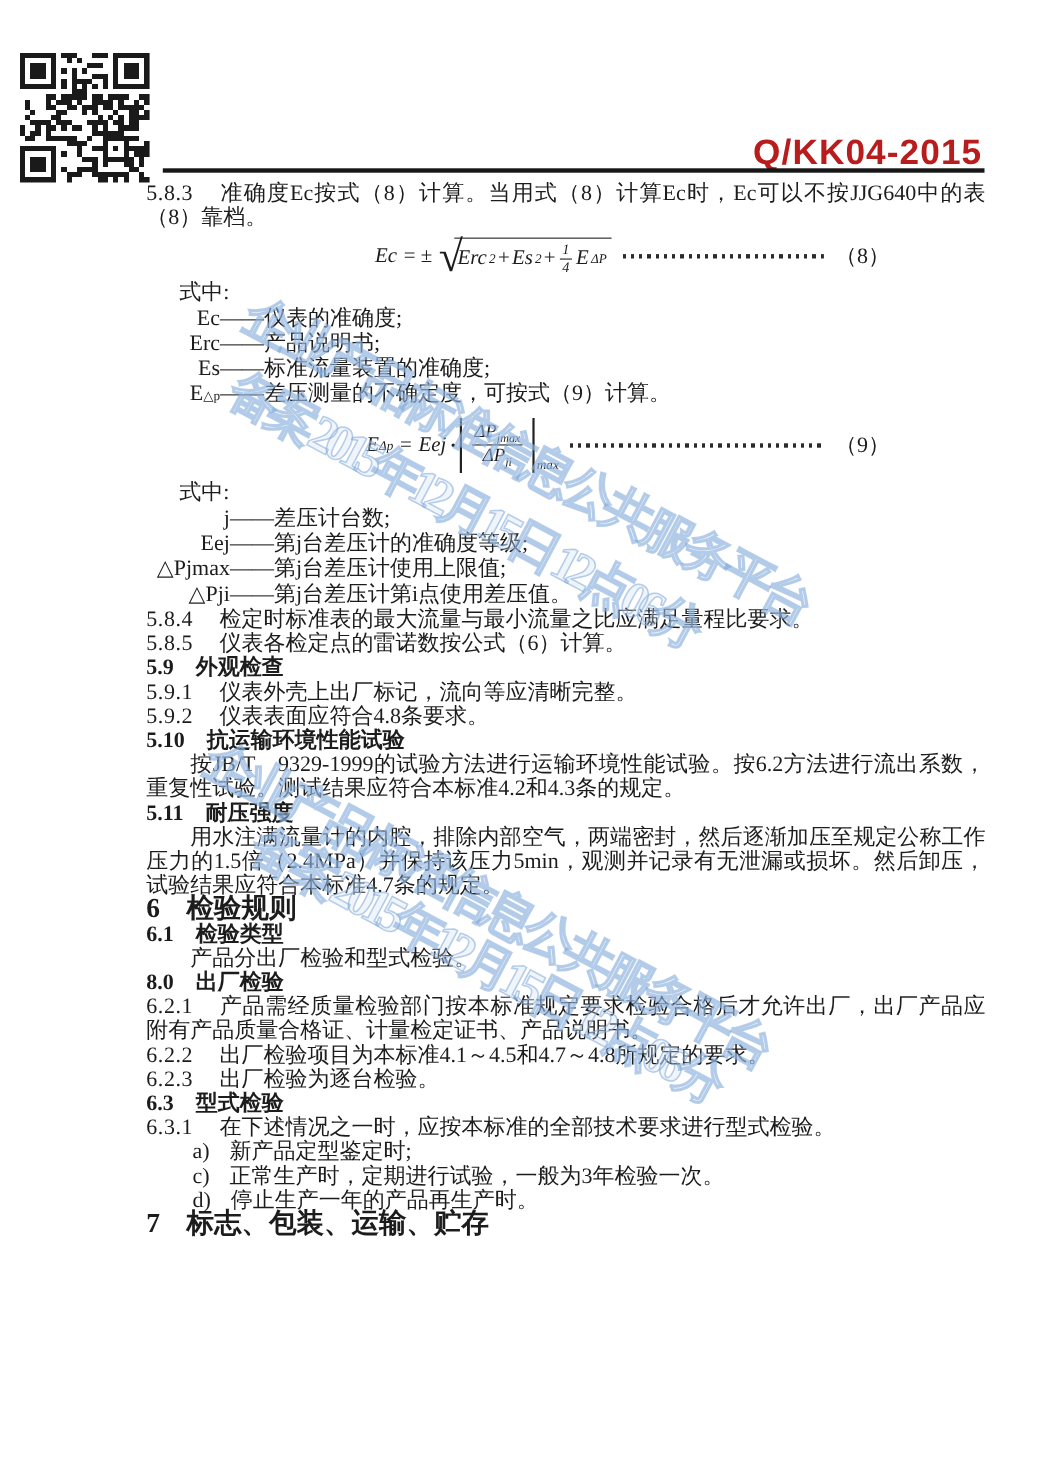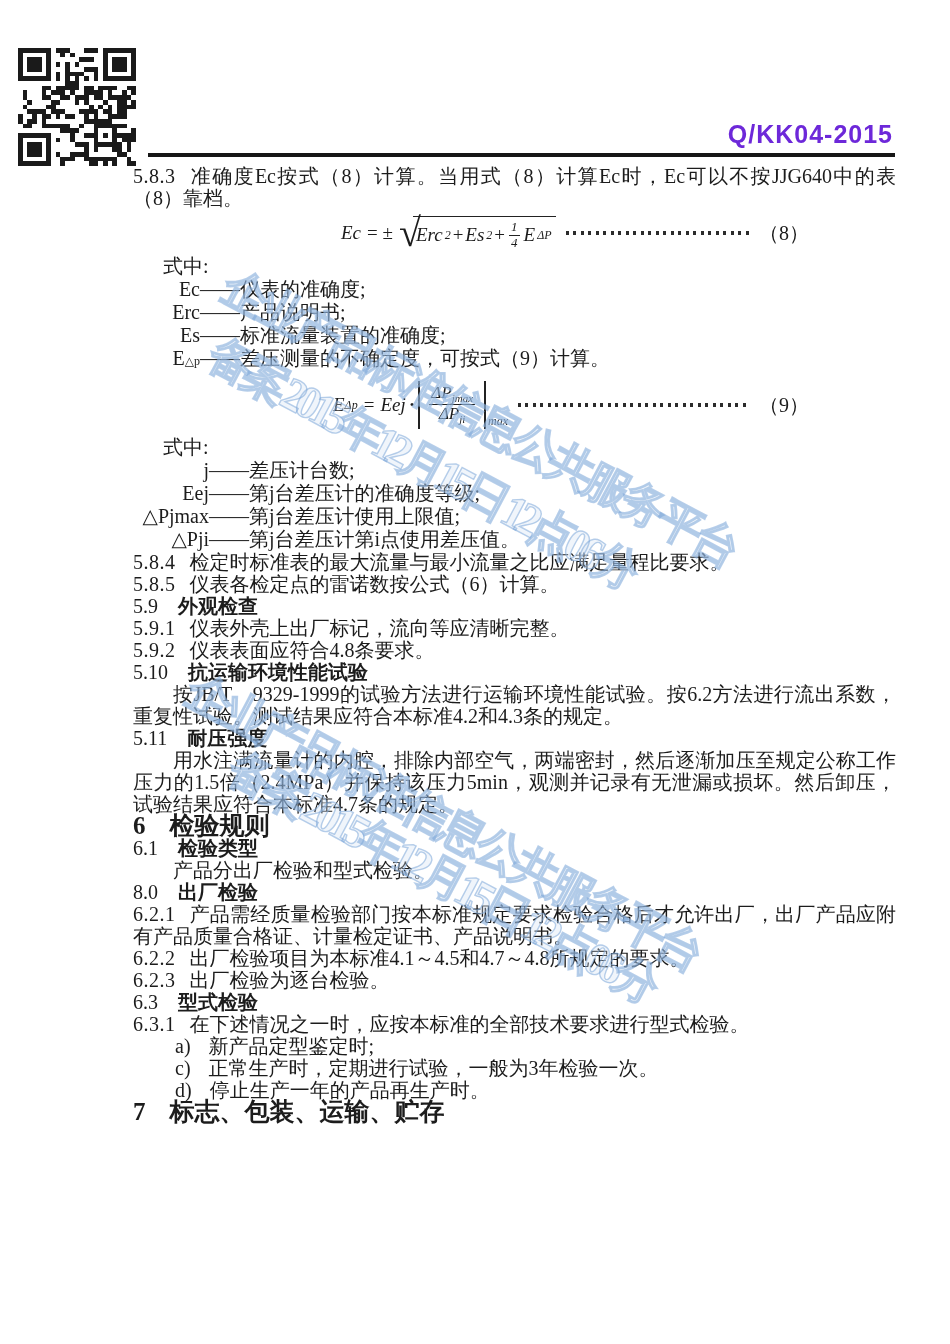--- a/index.html
+++ b/index.html
@@ -2,31 +2,31 @@
 <html style="--text: #1c1c1c; --rule: #161616;"><head>
 <meta charset="utf-8">
 <style>
   html,body{margin:0;padding:0;background:#fff;}
   .page{position:relative;width:950px;height:1344px;background:#ffffff;overflow:hidden;
         font-family:"Liberation Serif","DejaVu Serif",serif;color:var(--text,#1c1c1c);}
   
   .qr{position:absolute;left:18px;top:48px;width:118px;height:118px;}
   
   .doc-code{position:absolute;top:120px;right:57px;font-family:"Liberation Sans","DejaVu Sans",sans-serif;
-            font-size:25px;font-weight:700;letter-spacing:1px;color:#6d28d9;}
+            font-size:32px;font-weight:700;letter-spacing:1px;color:#b91c1c;}
   .header-rule{position:absolute;left:148px;top:153px;width:747px;height:4px;background:var(--rule,#161616);}
   
   .content{position:absolute;left:133px;top:165px;width:763px;font-size:20px;line-height:22px;text-align:justify;}
   .content p{margin:0;}
   .clause{margin:2.5px 0;}
-  .clause .lbl{margin-right:14px;letter-spacing:0.5px;}
+  .clause .lbl{margin-right:24px;letter-spacing:0.5px;}
   .para{margin:2.5px 0;text-indent:2em;}
   .lead{margin:2.5px 0;padding-left:30px;}
   .h2{margin:5px 0 3px;font-weight:700;}
-  .h2 .lbl{margin-right:20px;font-weight:400;}
+  .h2 .lbl{margin-right:20px;font-weight:700;}
   .h1{margin:18px 0 13px;font-weight:700;font-size:25px;}
   .h1 .lbl{margin-right:24px;}
   .li{margin:2.5px 0;padding-left:42px;}
   .li .lbl{margin-right:18px;}
   
   .def{display:flex;margin:1px 0;text-align:left;}
   .def .term{display:inline-flex;justify-content:flex-end;align-items:baseline;flex:0 0 auto;}
   .def.ga .term{width:67px;}
   .def.gb .term{width:76px;}
   .def .term sub{font-size:12px;}

